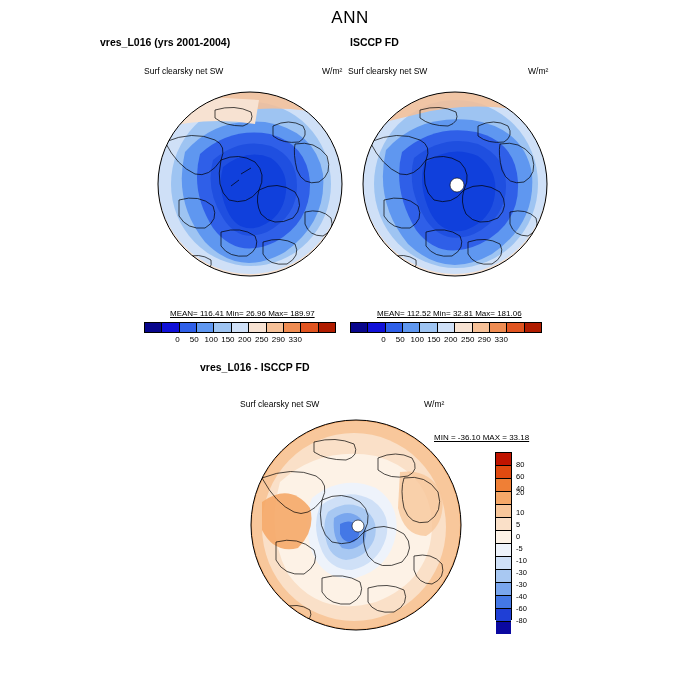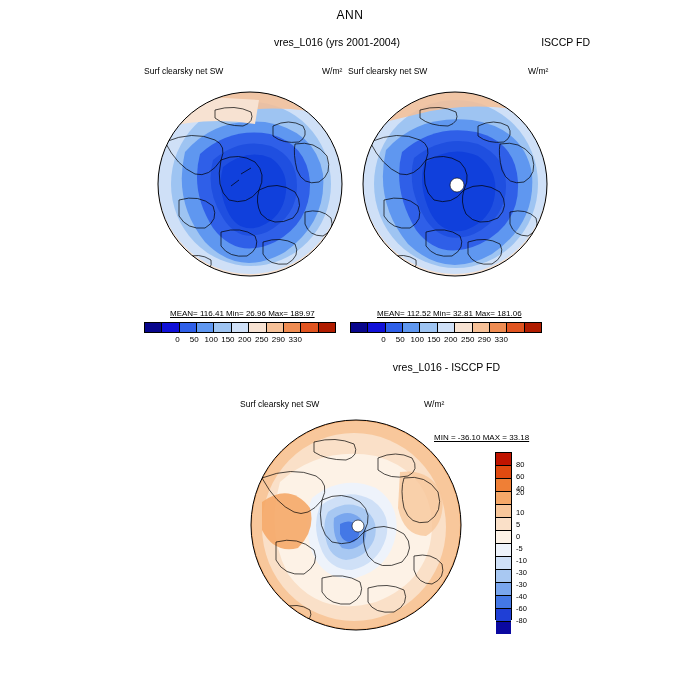--- a/index.html
+++ b/index.html
@@ -14,27 +14,27 @@
     font-family: "Liberation Sans", sans-serif;
     color: #000000;
     overflow: hidden;
   }
   .abs { position: absolute; }
   #main-title {
     top: 8px;
     left: 0;
     width: 700px;
     text-align: center;
-    font-size: 12px;
+    font-size: 17px;
     letter-spacing: 0.5px;
   }
   .panel-title {
     font-size: 10.5px;
-    font-weight: normal;
-    text-align: right;
+    font-weight: bold;
+    text-align: left;
   }
   .small-label {
     font-size: 8.5px;
     white-space: nowrap;
   }
   .stat-label {
     font-size: 8px;
     white-space: nowrap;
     text-decoration: underline;
   }

